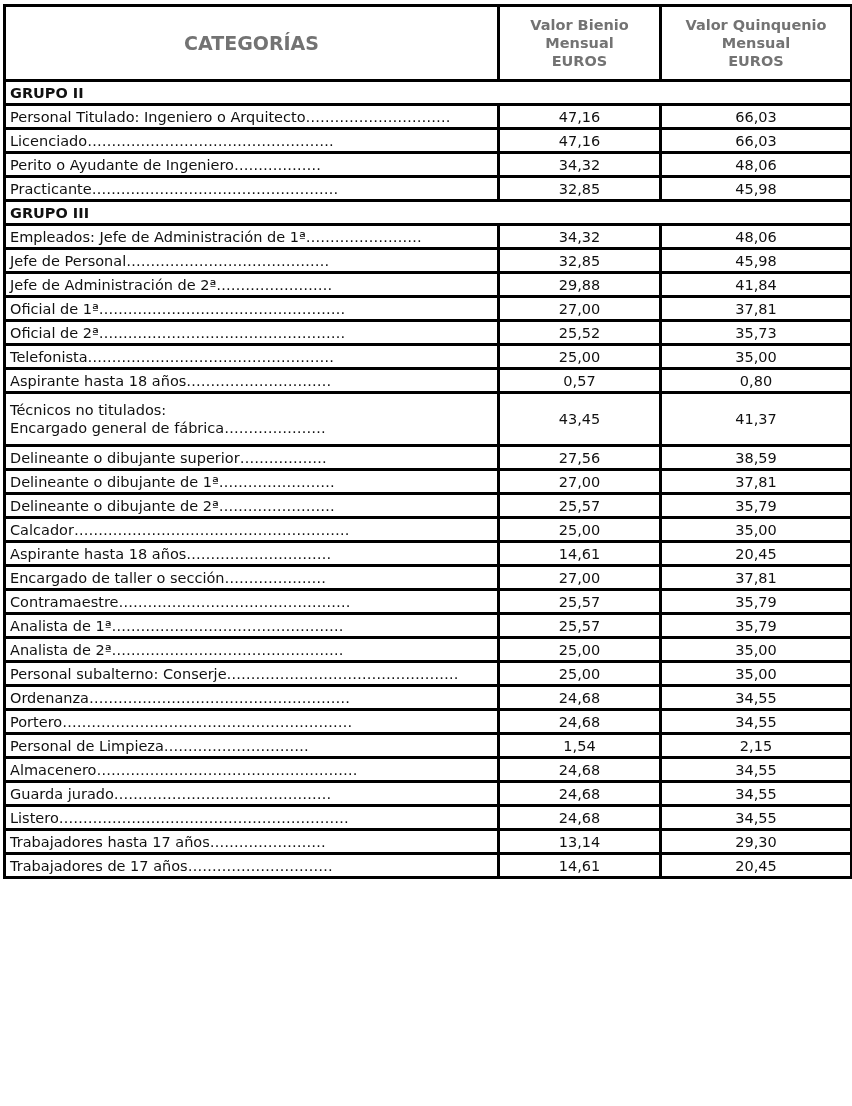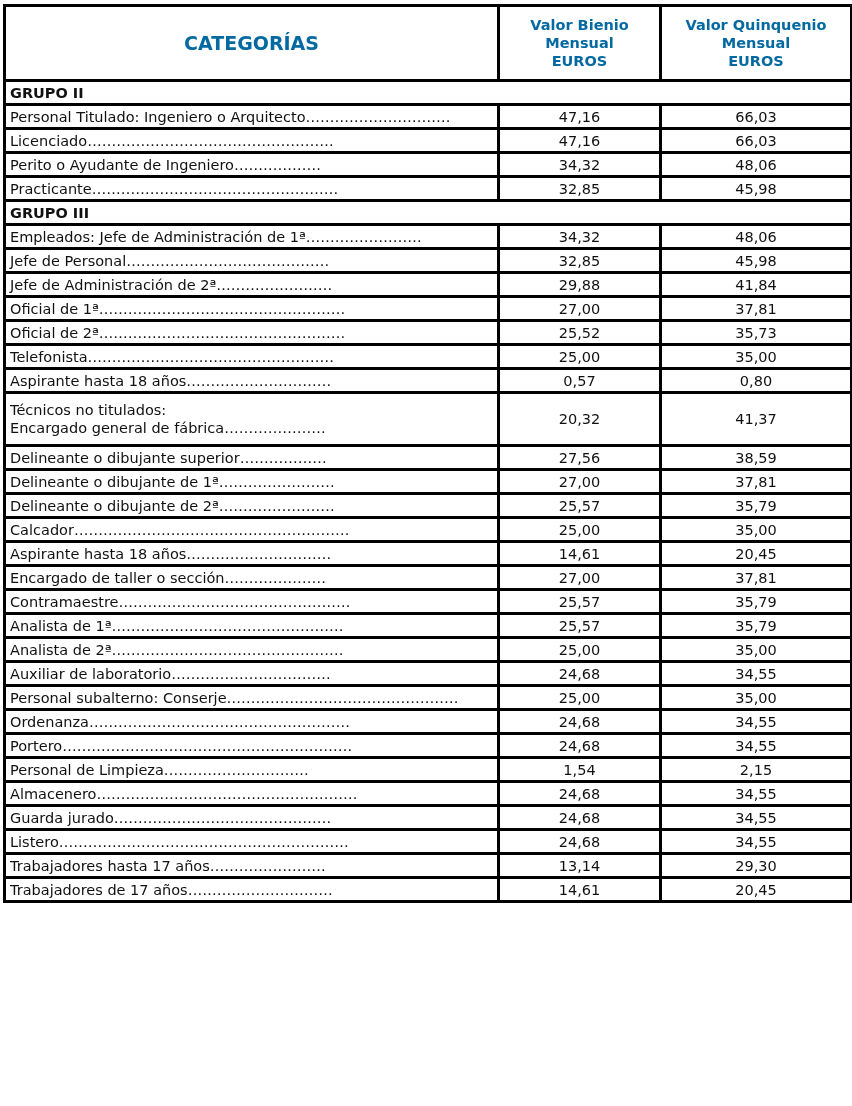--- a/index.html
+++ b/index.html
@@ -38,21 +38,21 @@
       white-space: nowrap;
       overflow: hidden;
     }
     th {
       font-weight: bold;
       text-align: center;
       height: 72px;
       font-size: 14.5px;
       line-height: 18px;
       padding: 0;
-      color: #0369a1;
+      color: #737373;
     }
     th.cat { font-size: 19px; }
     tr.row td { height: 21px; }
     tr.tall td { height: 50px; }
     tr.group td {
       height: 21px;
       font-weight: bold;
       padding-left: 4px;
       margin-top: 23px;
     }
@@ -147,21 +147,21 @@
         <tr class="row">
           <td>Aspirante hasta 18 años…………………………</td>
           <td class="num">0,57</td>
           <td class="num">0,80</td>
         </tr>
         <tr class="tall">
           <td>
             <span class="label-line">Técnicos no titulados:</span>
             <span class="label-line">Encargado general de fábrica…………………</span>
           </td>
-          <td class="num">20,32</td>
+          <td class="num">43,45</td>
           <td class="num">41,37</td>
         </tr>
         <tr class="row">
           <td>Delineante o dibujante superior………………</td>
           <td class="num">27,56</td>
           <td class="num">38,59</td>
         </tr>
         <tr class="row">
           <td>Delineante o dibujante de 1ª……………………</td>
           <td class="num">27,00</td>
@@ -194,25 +194,20 @@
         </tr>
         <tr class="row">
           <td>Analista de 1ª…………………………………………</td>
           <td class="num">25,57</td>
           <td class="num">35,79</td>
         </tr>
         <tr class="row">
           <td>Analista de 2ª…………………………………………</td>
           <td class="num">25,00</td>
           <td class="num">35,00</td>
-        </tr>
-        <tr class="row">
-          <td>Auxiliar de laboratorio……………………………</td>
-          <td class="num">24,68</td>
-          <td class="num">34,55</td>
         </tr>
         <tr class="row">
           <td>Personal subalterno: Conserje…………………………………………</td>
           <td class="num">25,00</td>
           <td class="num">35,00</td>
         </tr>
         <tr class="row">
           <td>Ordenanza………………………………………………</td>
           <td class="num">24,68</td>
           <td class="num">34,55</td>

